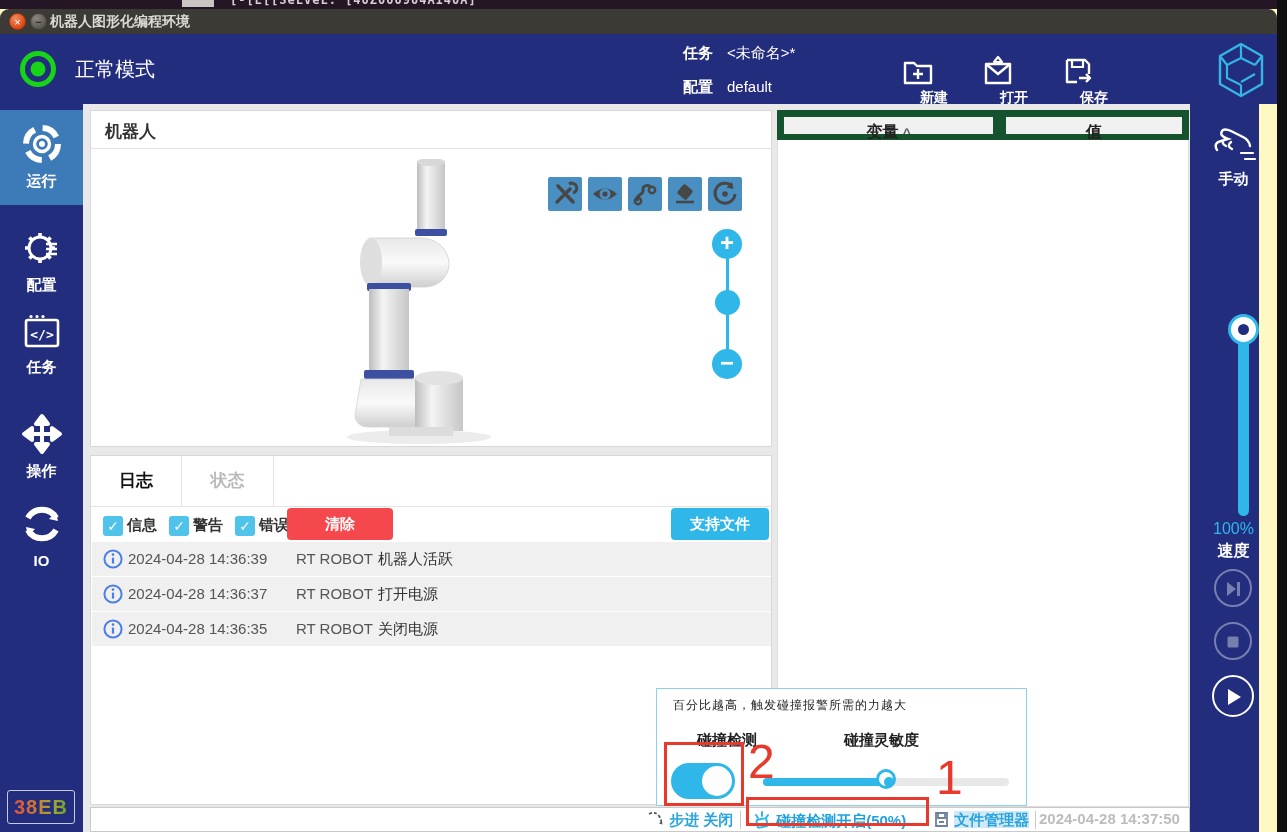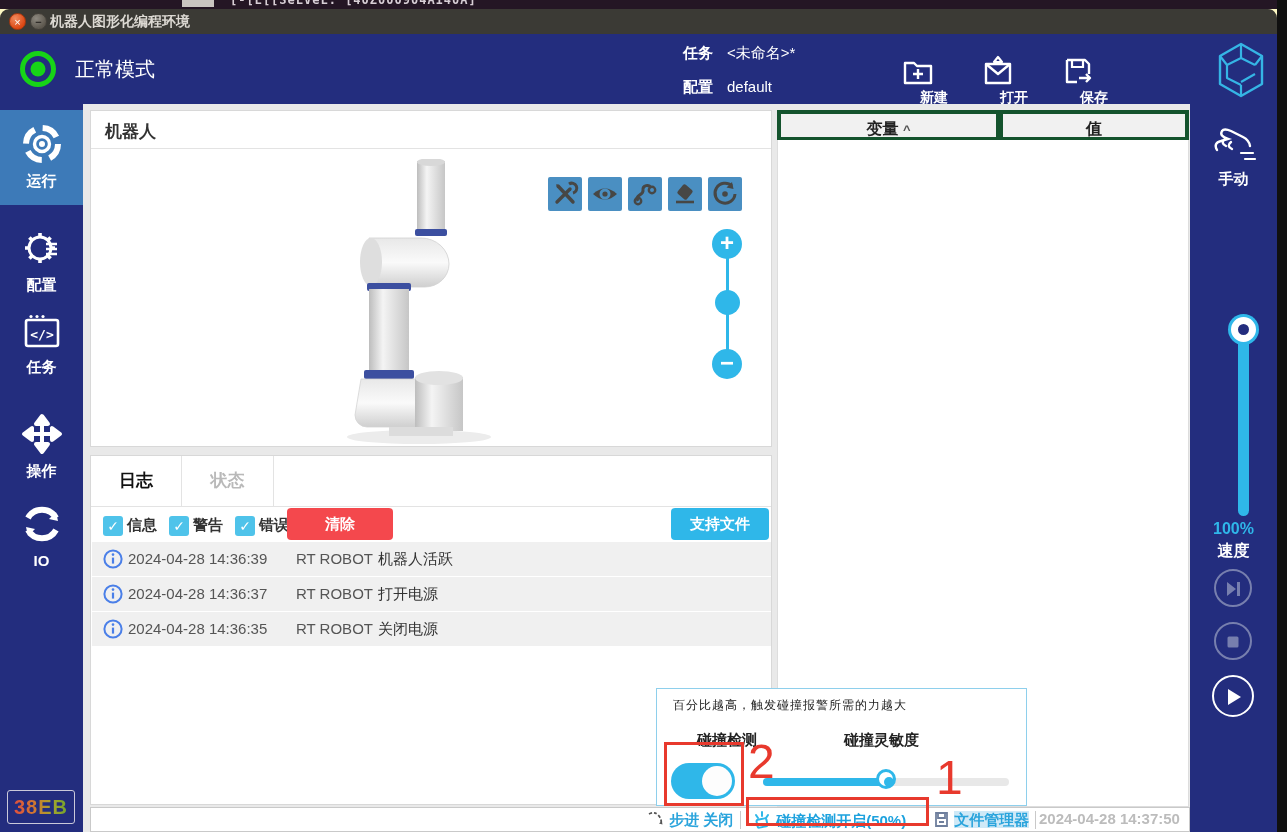--- a/index.html
+++ b/index.html
@@ -26,21 +26,21 @@
   .mode-label { position:absolute; left:75px; top:50%; transform:translateY(-50%); color:#fff; font-size:20px; font-weight:normal; }
   .task-line { position:absolute; left:683px; color:#fff; font-size:15px;text-align:right; }
   .task-line b { font-weight:bold; margin-right:14px; }
   .hdr-btn { position:absolute; top:18px; width:60px; height:60px; text-align:right; color:#fff; cursor:pointer; }
   .hdr-btn svg { display:block; margin:2px auto 1px; }
   .hdr-btn .lbl { font-size:14px; font-weight:bold; }
   .logo { position:absolute; left:1216px; top:6px; }
 
   
   .left-rail { position:absolute; left:0; top:104px; width:83px; height:728px; background:#232d7e; }
-  .right-rail { position:absolute; left:1190px; top:104px; width:87px; height:728px; background:#232d7e; }
+  .right-rail { position:absolute; left:1190px; top:104px; width:69px; height:728px; background:#232d7e; }
   .content-bg { position:absolute; left:83px; top:104px; width:1107px; height:728px; background:#e9e9e9; }
   .right-edge { position:absolute; left:1277px; top:0; width:10px; height:832px; background:#101010; }
 
   .sb-item { position:absolute; left:0; width:83px; text-align:center; color:#fff; cursor:pointer; }
   .sb-item .icn { display:block; margin:0 auto 6px; }
   .sb-item .lbl { font-size:15px; font-weight:bold; }
   .sb-active-bg { position:absolute; left:0; top:6px; width:83px; height:95px; background:#3d7ab8; }
   .badge-box { position:absolute; left:7px; top:686px; width:68px; height:34px; border:1px solid #c9c9da; border-radius:3px; text-align:center; line-height:32px; }
   .badge-box .txt { font-size:20px; font-weight:bold; letter-spacing:1px;
       background:linear-gradient(90deg,#e0503e 0%, #cf7a30 40%, #a6a52c 70%, #6fa32e 100%);
@@ -68,31 +68,31 @@
   .btn { position:absolute; top:52px; height:32px; border-radius:4px; color:#fff; font-size:15px; font-weight:bold; text-align:center; line-height:32px; cursor:pointer; }
   .btn-clear { left:196px; width:106px; background:#f4484d; }
   .btn-support { left:580px; width:98px; background:#2fb7e9; }
   .log-row { position:absolute; left:1px; width:679px; height:34px; background:#f0f0f0; }
   .log-row .time { position:absolute; left:36px; top:8px; font-size:15px; color:#555; }
   .log-row .src { position:absolute; left:204px; top:8px; font-size:15px; color:#555; }
   .log-row .msg { position:absolute; left:286px; top:8px; font-size:15px; color:#333; }
   .info-ic { position:absolute; left:11px; top:7px; }
 
   
-  .var-h { position:absolute; top:110px; height:31px; background:#f1f1f1; border:4px solid #14532d; text-align:center; line-height:29px; font-size:16px; font-weight:bold; color:#222; cursor:pointer; }
+  .var-h { position:absolute; top:110px; height:31px; background:#f1f1f1; border:7px solid #14532d; text-align:center; line-height:29px; font-size:16px; font-weight:bold; color:#222; cursor:pointer; }
   .var-h1 { left:777px; width:223px; }
   .var-h2 { left:999px; width:190px; }
   .var-body { position:absolute; left:777px; top:140px; width:412px; height:667px; background:#fff; border:1px solid #ddd; border-top:none; }
 
   
   .rr-item { position:absolute; left:0; width:87px; text-align:center; color:#fff; cursor:pointer; }
   .rr-item .lbl { font-size:15px; font-weight:bold; }
   .speed-track { position:absolute; left:48px; top:216px; width:11px; height:196px; background:#2fb7e9; border-radius:6px; cursor:pointer; }
   .speed-knob { position:absolute; left:41px; top:213px; width:25px; height:25px; border-radius:50%; background:#232d7e; border:7px solid #fff; box-shadow:0 0 0 3px #2fb7e9; cursor:pointer; }
-  .speed-val { position:absolute; left:0; top:416px; width:87px; text-align:center; color:#2fb7e9; font-size:16px; font-weight:bold; }
+  .speed-val { position:absolute; left:0; top:416px; width:87px; text-align:center; color:#2fb7e9; font-size:16px; font-weight:normal; }
   .speed-lbl { position:absolute; left:0; top:437px; width:87px; text-align:center; color:#fff; font-size:16px; font-weight:bold; }
   .pb-btn { position:absolute; left:24px; width:38px; height:38px; border-radius:50%; border:2px solid #777fae; cursor:pointer; }
   .pb-btn.enabled { border:2px solid #fff; }
   .pb-btn svg { display:block; margin:7px auto; }
 
   
   .footer { position:absolute; left:90px; top:807px; width:1100px; height:25px; background:#fff; border:1px solid #c9c9c9; z-index:10; }
   .f-item { position:absolute; top:2px; height:20px; line-height:20px; font-size:15px; font-weight:bold; color:#1ea2de; cursor:pointer; white-space:nowrap; }
   .f-sep { position:absolute; top:3px; width:1px; height:18px; background:#c9c9c9; }
   .f-time { position:absolute; left:948px; top:2px; font-size:15px; font-weight:bold; color:#bcbcbc; }

